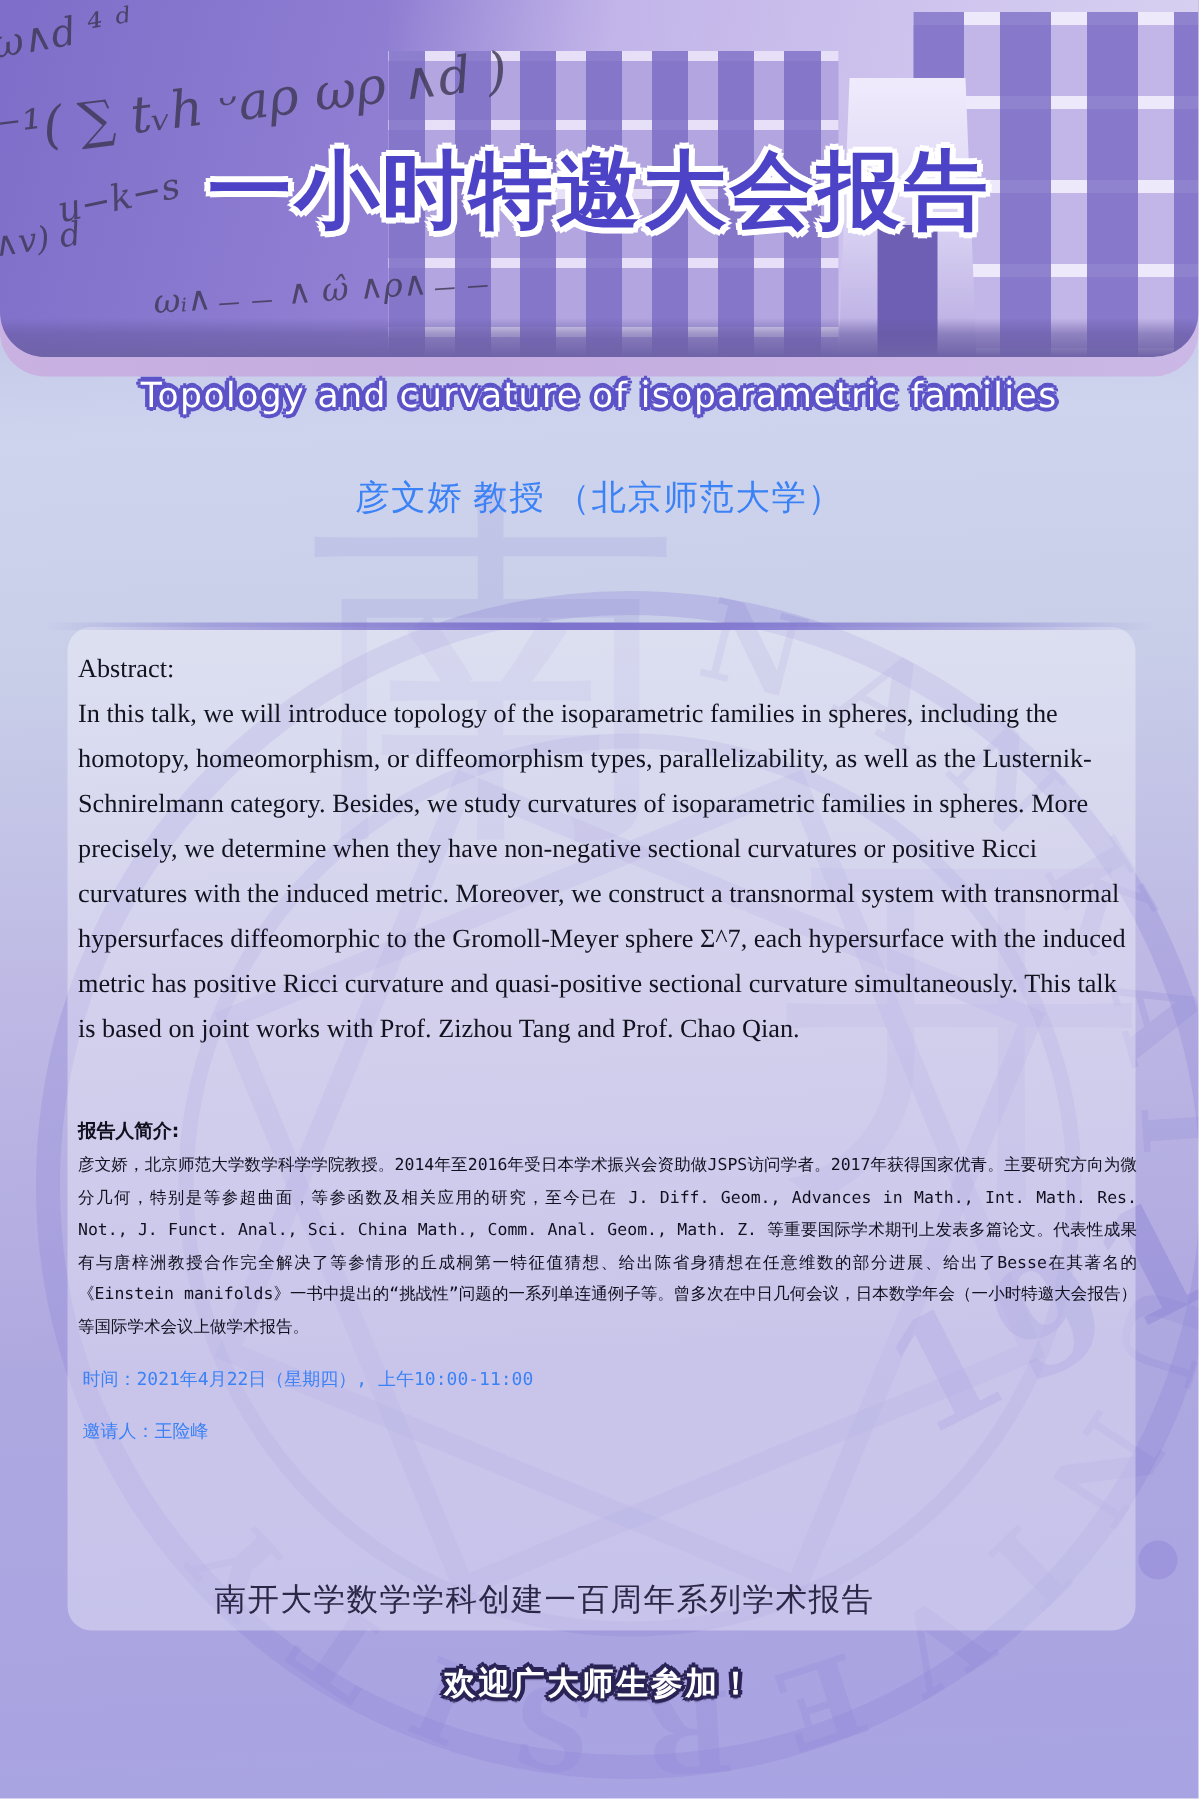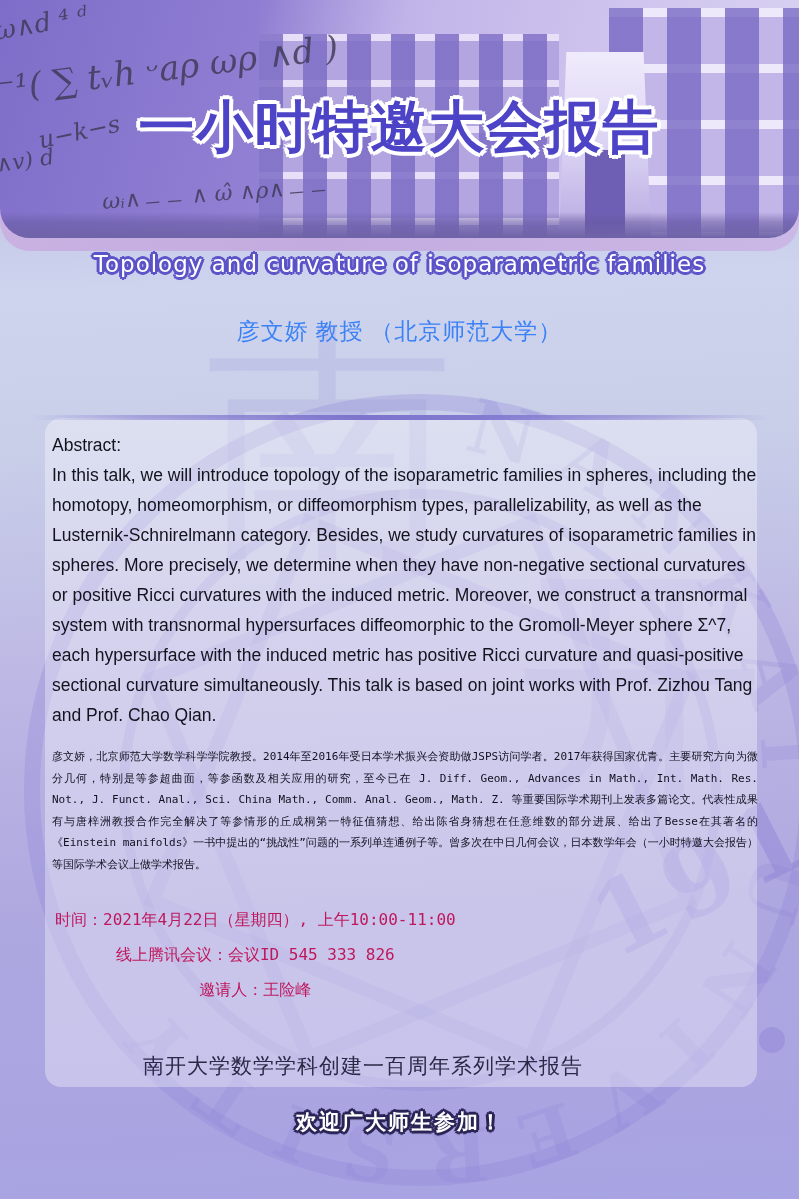--- a/index.html
+++ b/index.html
@@ -69,29 +69,29 @@
   .speaker{
     position:absolute;left:0;top:316px;width:799px;text-align:center;z-index:5;
     font-family:"Liberation Serif",serif;font-size:23px;color:#3b82f6;letter-spacing:1px;
   }
   .divider{
     position:absolute;left:30px;top:415px;width:740px;height:5px;z-index:5;border-radius:3px;
     background:linear-gradient(90deg,rgba(125,115,205,0) 0%,rgba(125,115,205,.5) 15%,#7d73cd 45%,#8279d0 60%,rgba(125,115,205,.45) 85%,rgba(125,115,205,0) 100%);
   }
   
   .abstract{position:absolute;left:52px;top:430px;width:706px;z-index:5;
-    font-family:Liberation Sans, sans-serif;font-size:17.5px;line-height:30px;color:#13131f;}
+    font-family:Liberation Serif, serif;font-size:17.5px;line-height:30px;color:#13131f;}
   .abstract .abs-label{display:block;}
   
   .bio{position:absolute;left:52px;top:746px;width:706px;z-index:5;color:#11101f;}
   .bio-label{font-family:"DejaVu Sans",sans-serif;font-weight:bold;font-size:12.5px;display:block;margin-bottom:3px;}
   .bio-body{font-family:"DejaVu Sans Mono",monospace;font-size:11px;line-height:21.5px;text-align:justify;}
   
   .details{position:absolute;left:55px;top:902px;z-index:5;
-    font-family:"DejaVu Sans Mono",monospace;font-size:16px;line-height:35px;color:#be185d;text-align:center;}
+    font-family:"DejaVu Sans Mono",monospace;font-size:12px;line-height:35px;color:#3b82f6;}
   
   .series{
     position:absolute;left:45px;top:1052px;width:636px;text-align:center;z-index:5;
     font-family:"Liberation Serif",serif;font-size:21px;color:#2b2746;letter-spacing:1px;
   }
   .welcome{
     position:absolute;left:0;top:1108px;width:799px;text-align:center;z-index:5;
     font-family:"DejaVu Serif",serif;font-weight:bold;font-size:21px;letter-spacing:2px;
     color:#ffffff;
     text-shadow:-2px -2px 0 #2a2456,2px -2px 0 #2a2456,-2px 2px 0 #2a2456,2px 2px 0 #2a2456,
@@ -144,23 +144,23 @@
 <div class="talk-title">Topology and curvature of isoparametric families</div>
 <div class="speaker">彦文娇 教授 （北京师范大学）</div>
 <div class="divider"></div>
 
 <div class="abstract">
   <span class="abs-label">Abstract:</span>
   <span>In this talk, we will introduce topology of the isoparametric families in spheres, including the homotopy, homeomorphism, or diffeomorphism types, parallelizability, as well as the Lusternik-Schnirelmann category. Besides, we study curvatures of isoparametric families in spheres. More precisely, we determine when they have non-negative sectional curvatures or positive Ricci curvatures with the induced metric. Moreover, we construct a transnormal system with transnormal hypersurfaces diffeomorphic to the Gromoll-Meyer sphere Σ^7, each hypersurface with the induced metric has positive Ricci curvature and quasi-positive sectional curvature simultaneously. This talk is based on joint works with Prof. Zizhou Tang and Prof. Chao Qian.</span>
 </div>
 
 <div class="bio">
+  <span class="bio-label">报告人简介:</span>
   <div class="bio-body">彦文娇，北京师范大学数学科学学院教授。2014年至2016年受日本学术振兴会资助做JSPS访问学者。2017年获得国家优青。主要研究方向为微分几何，特别是等参超曲面，等参函数及相关应用的研究，至今已在 J. Diff. Geom., Advances in Math., Int. Math. Res. Not., J. Funct. Anal., Sci. China Math., Comm. Anal. Geom., Math. Z. 等重要国际学术期刊上发表多篇论文。代表性成果有与唐梓洲教授合作完全解决了等参情形的丘成桐第一特征值猜想、给出陈省身猜想在任意维数的部分进展、给出了Besse在其著名的《Einstein manifolds》一书中提出的“挑战性”问题的一系列单连通例子等。曾多次在中日几何会议，日本数学年会（一小时特邀大会报告）等国际学术会议上做学术报告。</div>
 </div>
 
 <div class="details">
   <div>时间：2021年4月22日（星期四）, 上午10:00-11:00</div>
-  <div>线上腾讯会议：会议ID 545 333 826</div>
   <div>邀请人：王险峰</div>
 </div>
 
 <div class="series">南开大学数学学科创建一百周年系列学术报告</div>
 <div class="welcome">欢迎广大师生参加！</div>
 
 </body></html>

